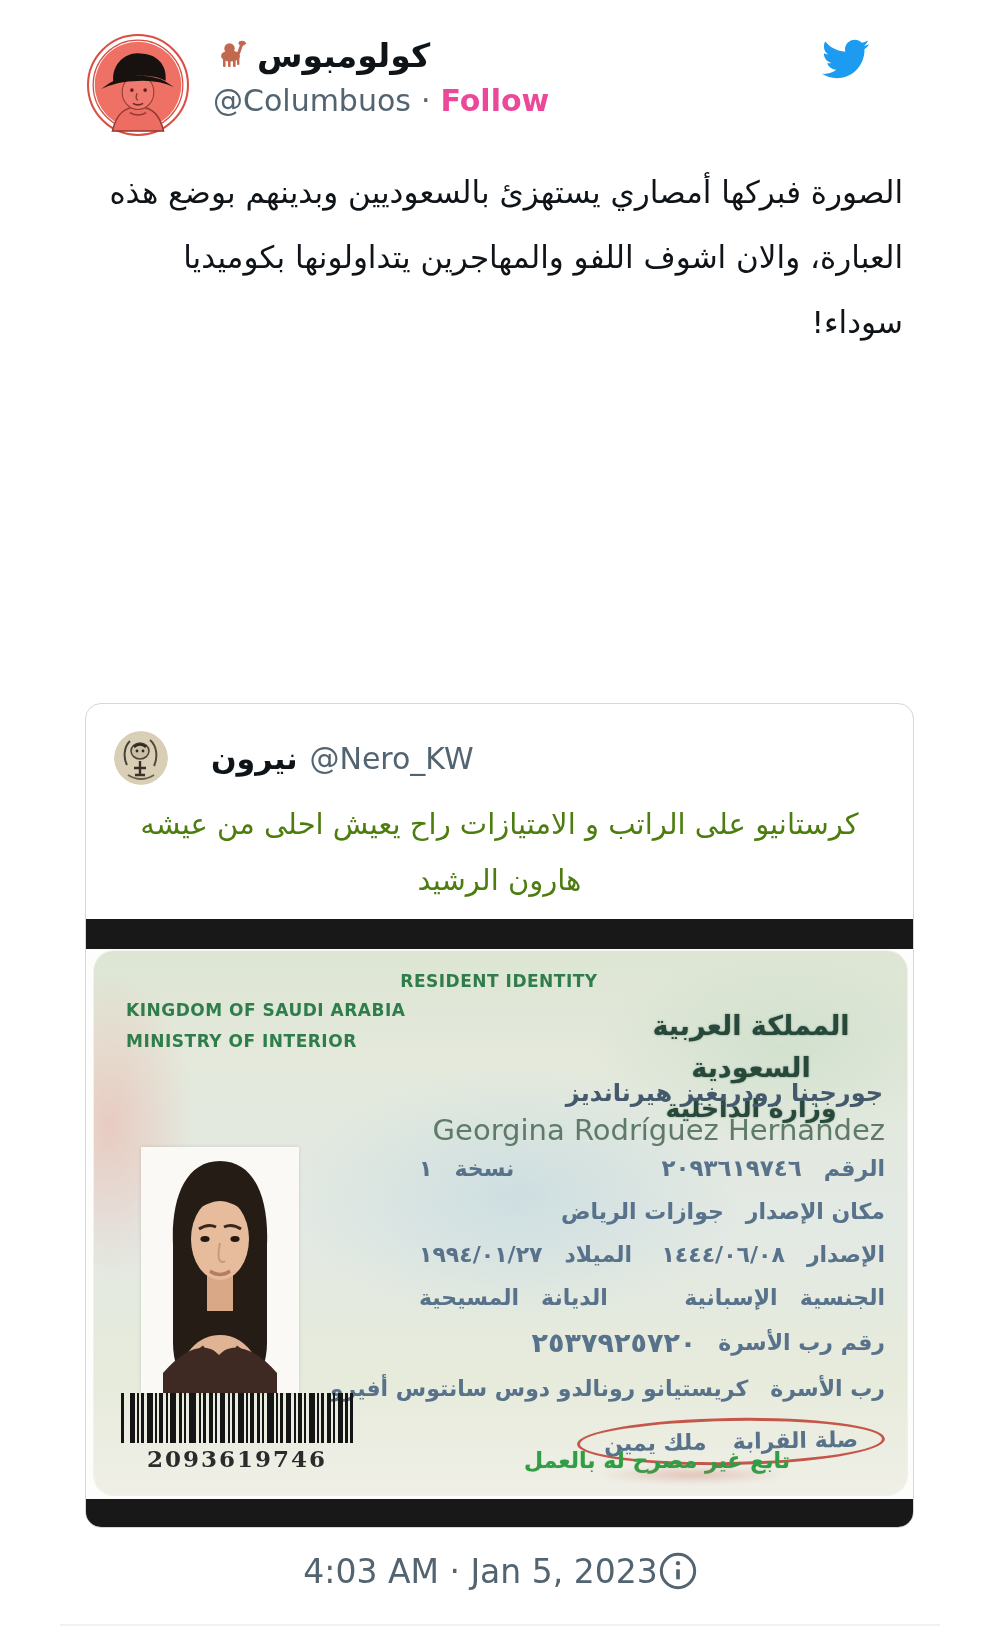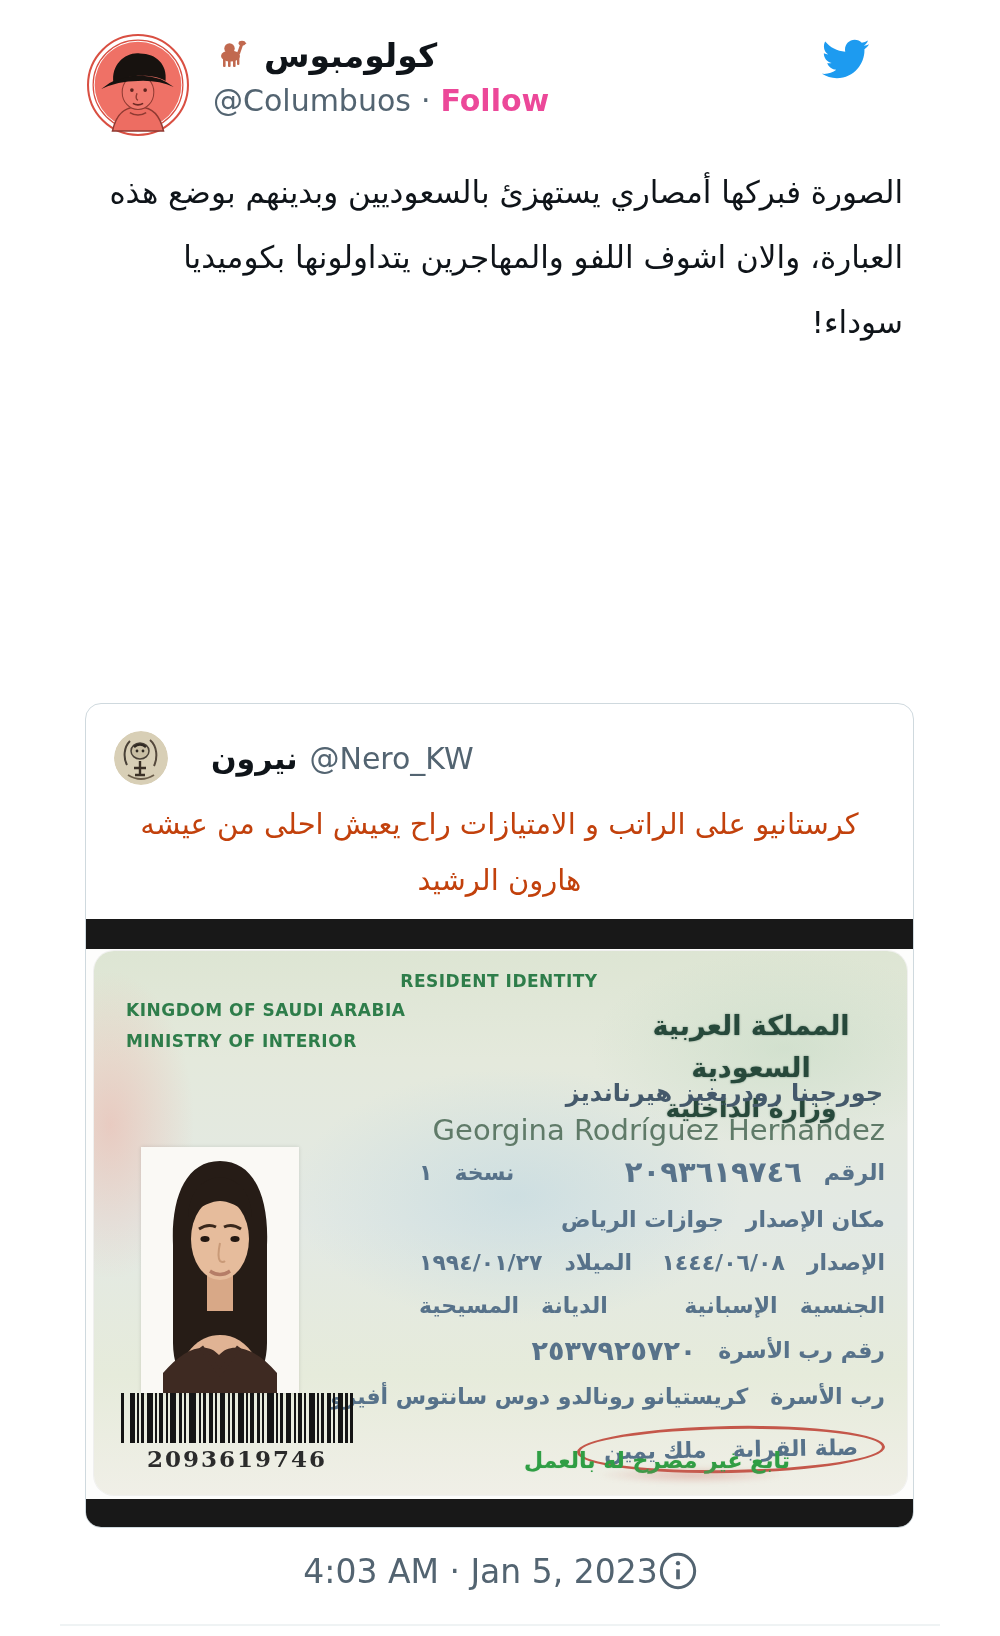--- a/index.html
+++ b/index.html
@@ -3,39 +3,39 @@
 <meta charset="utf-8">
 <style>
   html,body{margin:0;padding:0;background:#fff;}
   .page{position:relative;width:1000px;height:1636px;background:#fff;overflow:hidden;
         font-family:"DejaVu Sans", sans-serif;color:#0f1419;}
 
   
   .tweet-header{position:absolute;top:30px;left:85px;right:84px;height:110px;}
   .avatar{position:absolute;left:2px;top:2px;width:102px;height:106px;border-radius:50%;cursor:pointer;}
   .author-block{position:absolute;left:128px;top:4px;}
-  .author-name{display:flex;align-items:flex-start;gap:17px;font-size:33px;font-weight:700;color:#0f1419;line-height:44px;}
+  .author-name{display:flex;align-items:flex-start;gap:10px;font-size:33px;font-weight:700;color:#0f1419;line-height:44px;}
   .author-handle{display:flex;align-items:center;gap:10px;font-size:30px;color:#536471;line-height:46px;}
   .follow{color:#ec4899;font-weight:700;cursor:pointer;}
   .twitter-logo{position:absolute;right:42px;top:4px;width:58px;height:50px;cursor:pointer;}
 
   
   .tweet-body{position:absolute;top:160px;left:85px;width:830px;direction:rtl;text-align:right;
               font-size:31px;line-height:65px;color:#0f1419;}
   .tweet-body p{margin:0 12px 40px 0;}
 
   
   .quote-box{position:absolute;top:703px;left:85px;width:829px;height:825px;border:1px solid #cfd9de;
              border-radius:16px;overflow:hidden;box-sizing:border-box;background:#fff;cursor:pointer;}
   .quote-header{position:absolute;top:26px;left:28px;right:28px;height:56px;display:flex;align-items:center;gap:12px;}
   .q-avatar{width:54px;height:54px;border-radius:50%;overflow:hidden;flex:0 0 auto;}
   .q-name{font-size:30px;font-weight:700;color:#0f1419;direction:rtl;margin-left:31px;}
   .q-handle{font-size:30px;color:#536471;}
   .quote-text{position:absolute;top:92px;left:30px;right:30px;direction:rtl;text-align:center;
-              font-size:29px;line-height:56px;color:#c2410c;}
+              font-size:29px;line-height:56px;color:#4d7c0f;}
 
   
   .quote-image{position:absolute;left:0;right:0;top:215px;bottom:0;}
   .bar-top{position:absolute;top:0;left:0;right:0;height:30px;background:#181818;}
   .bar-bottom{position:absolute;bottom:0;left:0;right:0;height:28px;background:#181818;}
   .image-mid{position:absolute;top:30px;bottom:28px;left:0;right:0;background:#fdfdfc;}
 
   .id-card{position:absolute;left:8px;top:2px;width:813px;height:544px;border-radius:20px;
     background:
       radial-gradient(120px 220px at 2% 32%, rgba(236,178,168,0.55), transparent 70%),
@@ -54,21 +54,21 @@
   .c-right-l1{font-size:27px;line-height:42px;}
   .c-right-l2{font-size:25px;line-height:40px;filter:blur(.4px);}
 
   .c-name-ar{position:absolute;right:24px;top:128px;direction:rtl;font-size:24px;font-weight:700;color:#44596b;}
   .c-name-en{position:absolute;right:22px;top:162px;font-size:29px;color:#5f7a68;}
 
   .c-fields{position:absolute;right:22px;top:204px;width:466px;direction:rtl;color:#57728a;
             font-size:22px;font-weight:700;}
   .f-row{display:flex;justify-content:space-between;align-items:center;margin-bottom:17px;min-height:26px;}
   .pair{display:flex;gap:22px;align-items:center;white-space:nowrap;}
-  .num{letter-spacing:6px;font-size:29px;}
+  .num{letter-spacing:6px;font-size:23px;}
   .num2{letter-spacing:5px;font-size:27px;}
   .ellipse{border:3px solid #c4574a;border-radius:50%;padding:8px 24px;display:flex;gap:26px;
            transform:rotate(-1deg);}
   .c-note{position:absolute;top:497px;right:80px;width:340px;text-align:center;direction:rtl;
           color:#2f9e44;font-size:22px;font-weight:700;text-shadow:0 0 1px rgba(47,158,68,.4);}
   .c-smudge{position:absolute;top:515px;right:120px;width:190px;height:18px;border-radius:50%;
             background:radial-gradient(closest-side, rgba(205,110,100,.35), transparent);filter:blur(2px);}
 
   .c-photo{position:absolute;left:47px;top:196px;width:158px;height:246px;background:#faf9f5;
            box-shadow:0 0 4px rgba(0,0,0,.12);}

